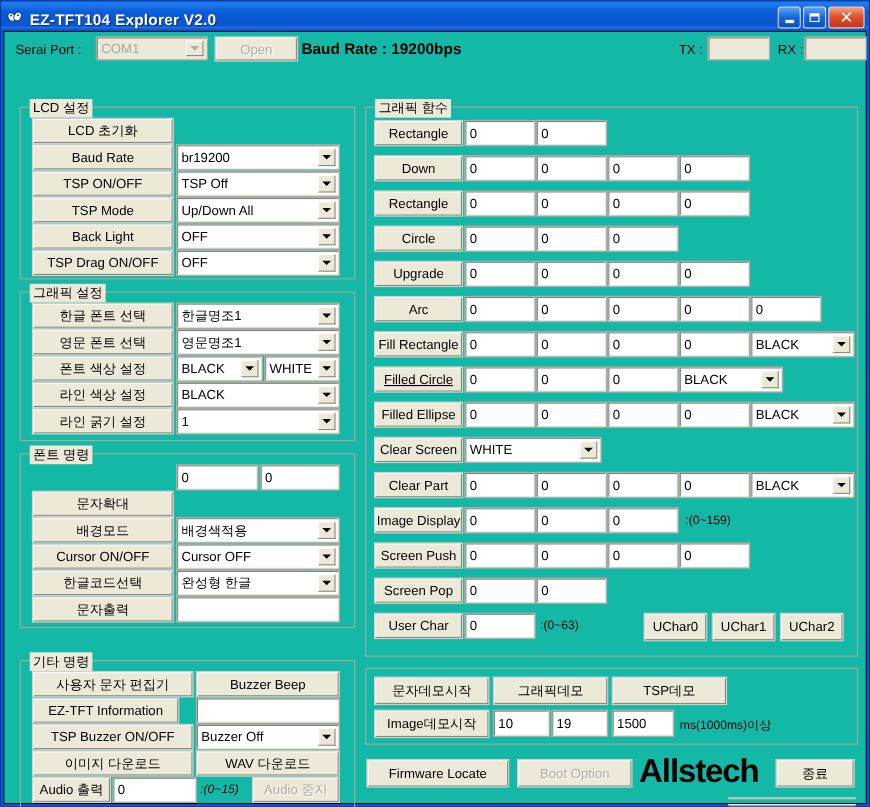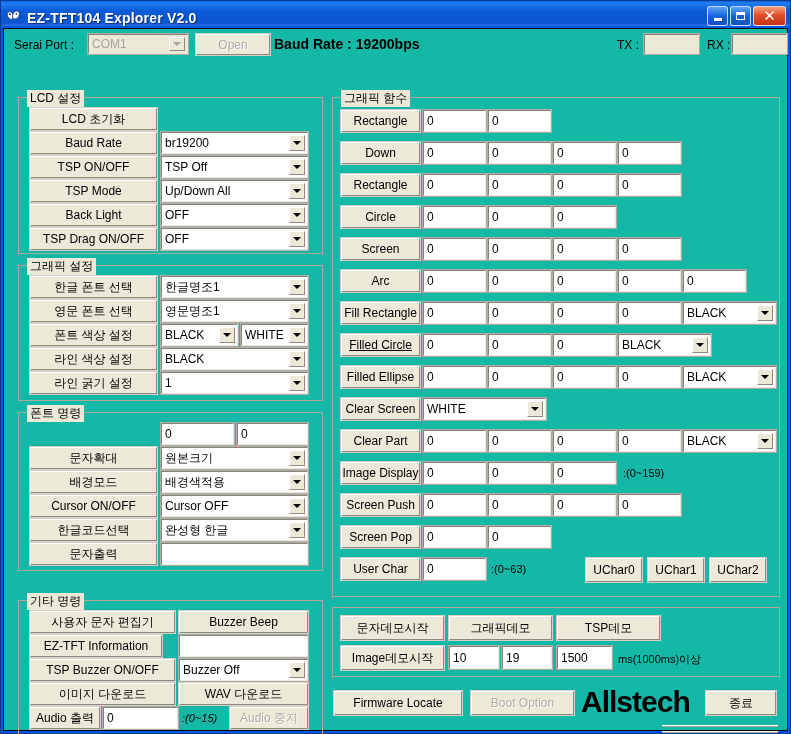--- a/index.html
+++ b/index.html
@@ -277,26 +277,20 @@
     </div>
 
     <div class="group" style="left:14px;top:383px;width:305px;height:159px;">
       <div class="gtitle">폰트 명령</div>
 
       <div class="btn" style="position:absolute;left:11px;top:10px;width:127px;height:22px;margin-top:44px;">Locate</div>
       <div class="txt" style="position:absolute;left:142px;top:10px;width:73px;height:22px;">0</div>
       <div class="txt" style="position:absolute;left:218px;top:10px;width:71px;height:22px;">0</div>
 
       <div class="btn" style="position:absolute;left:11px;top:34px;width:127px;height:22px;">문자확대</div>
-      <div class="combo" style="position:absolute;left:142px;top:34px;width:147px;height:22px;">
-        <span>원본크기</span>
-        <span class="arrowbox">
-            <i></i>
-          </span>
-      </div>
 
       <div class="btn" style="position:absolute;left:11px;top:58px;width:127px;height:22px;">배경모드</div>
       <div class="combo" style="position:absolute;left:142px;top:58px;width:147px;height:22px;">
         <span>배경색적용</span>
         <span class="arrowbox">
             <i></i>
           </span>
       </div>
 
       <div class="btn" style="position:absolute;left:11px;top:82px;width:127px;height:22px;">Cursor ON/OFF</div>
@@ -362,21 +356,21 @@
       <div class="txt" style="position:absolute;left:90px;top:76px;width:63px;height:22px;">0</div>
       <div class="txt" style="position:absolute;left:155px;top:76px;width:63px;height:22px;">0</div>
       <div class="txt" style="position:absolute;left:220px;top:76px;width:63px;height:22px;">0</div>
       <div class="txt" style="position:absolute;left:285px;top:76px;width:63px;height:22px;">0</div>
 
       <div class="btn" style="position:absolute;left:8px;top:108px;width:79px;height:22px;">Circle</div>
       <div class="txt" style="position:absolute;left:90px;top:108px;width:63px;height:22px;">0</div>
       <div class="txt" style="position:absolute;left:155px;top:108px;width:63px;height:22px;">0</div>
       <div class="txt" style="position:absolute;left:220px;top:108px;width:63px;height:22px;">0</div>
 
-      <div class="btn" style="position:absolute;left:8px;top:140px;width:79px;height:22px;">Screen</div>
+      <div class="btn" style="position:absolute;left:8px;top:140px;width:79px;height:22px;">Upgrade</div>
       <div class="txt" style="position:absolute;left:90px;top:140px;width:63px;height:22px;">0</div>
       <div class="txt" style="position:absolute;left:155px;top:140px;width:63px;height:22px;">0</div>
       <div class="txt" style="position:absolute;left:220px;top:140px;width:63px;height:22px;">0</div>
       <div class="txt" style="position:absolute;left:285px;top:140px;width:63px;height:22px;">0</div>
 
       <div class="btn" style="position:absolute;left:8px;top:172px;width:79px;height:22px;">Arc</div>
       <div class="txt" style="position:absolute;left:90px;top:172px;width:63px;height:22px;">0</div>
       <div class="txt" style="position:absolute;left:155px;top:172px;width:63px;height:22px;">0</div>
       <div class="txt" style="position:absolute;left:220px;top:172px;width:63px;height:22px;">0</div>
       <div class="txt" style="position:absolute;left:285px;top:172px;width:63px;height:22px;">0</div>

